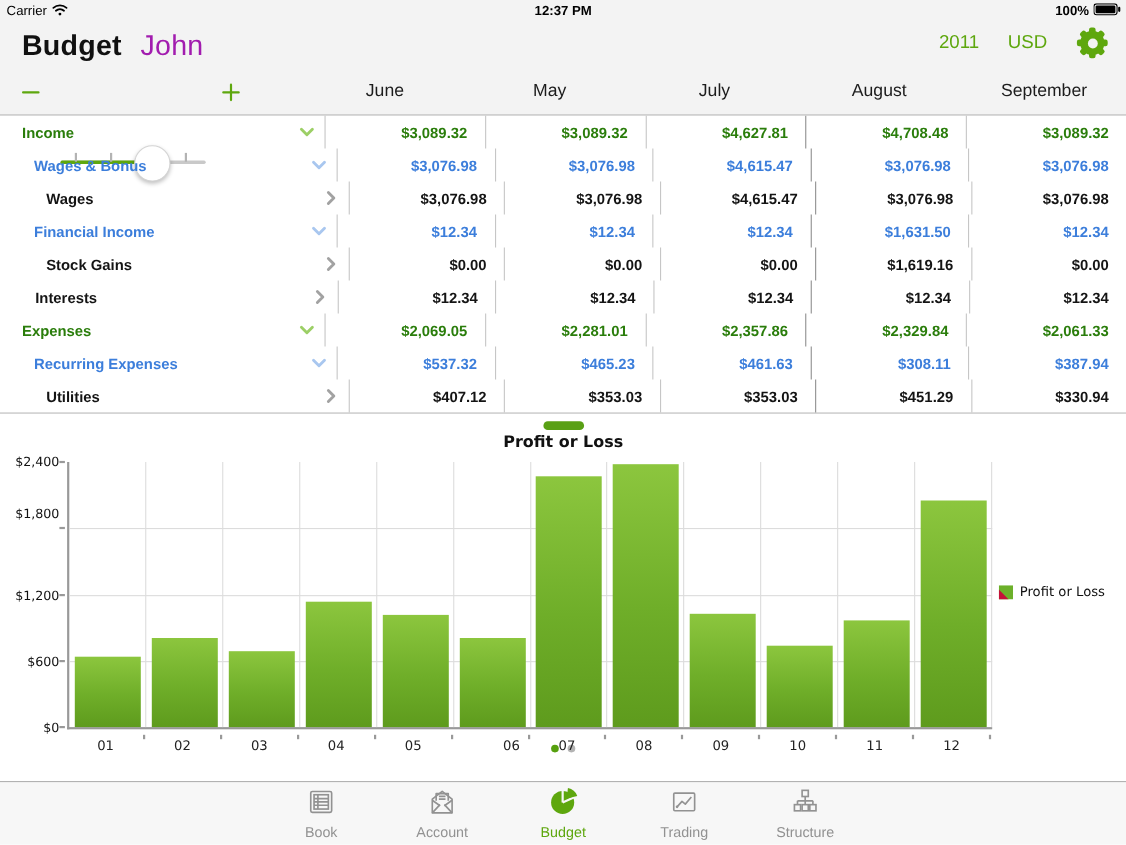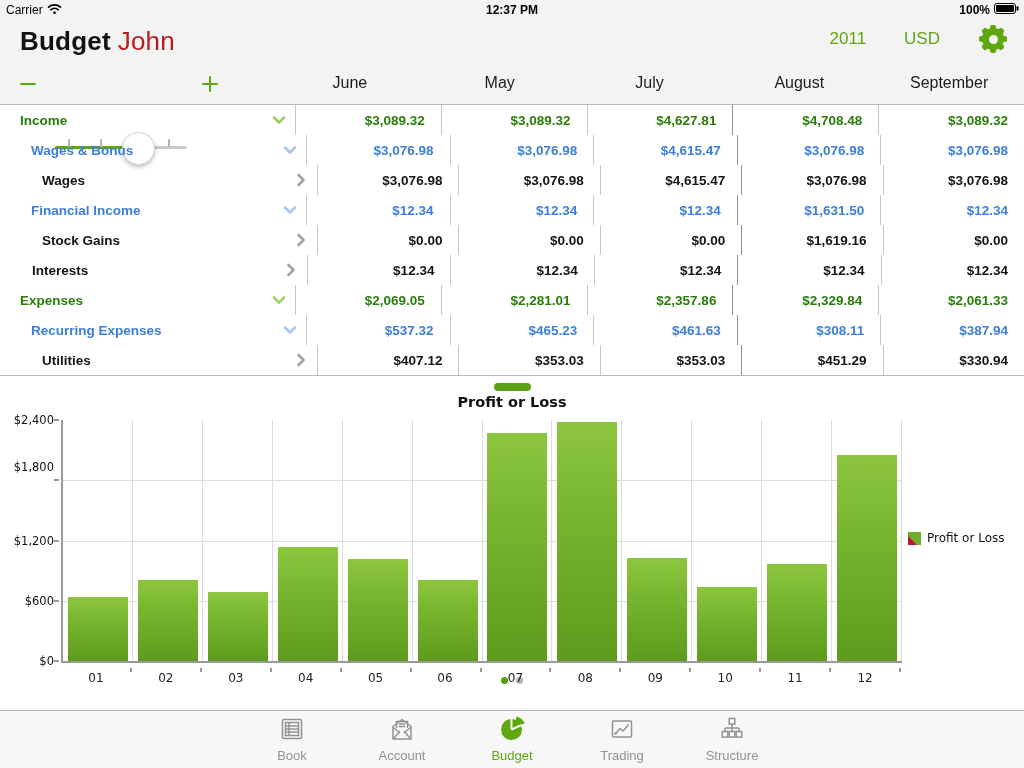--- a/index.html
+++ b/index.html
@@ -10,22 +10,22 @@
   }
   
   #top{background:#f3f3f3;border-bottom:1px solid #b9b9b9;height:104px;position:relative;}
   #statusbar{height:20px;display:flex;align-items:center;font-size:12px;color:#000;position:relative;}
   #statusbar .left{display:flex;align-items:center;gap:4px;padding-left:6px;}
   #statusbar .center{position:absolute;left:0;right:0;text-align:center;font-weight:bold;}
   #statusbar .right{margin-left:auto;display:flex;align-items:center;gap:4px;padding-right:5px;font-weight:bold;}
   #header{height:42px;display:flex;align-items:center;position:relative;}
   #apptitle{padding-left:20px;font-size:26px;letter-spacing:.2px;}
   #apptitle .b{font-weight:bold;color:#111;}
-  #apptitle .l{color:#b91c1c;font-weight:300;margin-left:7px;}
-  #header .right{position:absolute;right:16px;top:4px;display:flex;align-items:center;gap:38px;}
+  #apptitle .l{color:#a21caf;font-weight:300;margin-left:17px;}
+  #header .right{position:absolute;right:16px;top:4px;display:flex;align-items:center;gap:26px;}
   #header .grn{color:#5ea70e;font-size:17px;}
   
   #toolbar{position:absolute;left:0;top:62px;width:275px;height:42px;}
   .minusplus{position:absolute;top:13px;width:18px;height:18px;color:#5ea70e;cursor:pointer;}
   #zoom-out{left:19px;}
   #zoom-in{left:201px;}
   .track{position:absolute;top:84px;left:55px;width:132px;height:3px;background:#c9c9c9;border-radius:2px;}
   .track-fill{position:absolute;top:84px;left:55px;width:83px;height:3px;background:#5ea70e;border-radius:2px;}
   .tick{position:absolute;top:77px;width:2px;height:8px;background:#b3b3b3;}
   .thumb{position:absolute;left:122px;top:70px;width:31px;height:31px;border-radius:50%;
@@ -337,21 +337,21 @@
       <div class="xtick" style="left: 619.333px;"></div>
       <div class="xtick" style="left: 689.25px;"></div>
       <div class="xtick" style="left: 759.167px;"></div>
       <div class="xtick" style="left: 829.083px;"></div>
       <div class="xtick" style="left: 899px;"></div>
       <div class="xlab" style="left: 75.9583px;">01</div>
       <div class="xlab" style="left: 145.875px;">02</div>
       <div class="xlab" style="left: 215.792px;">03</div>
       <div class="xlab" style="left: 285.708px;">04</div>
       <div class="xlab" style="left: 355.625px;">05</div>
-      <div class="xlab" style="left: 425px;">06</div>
+      <div class="xlab" style="left: 445px;">06</div>
       <div class="xlab" style="left: 495.458px;">07</div>
       <div class="xlab" style="left: 565.375px;">08</div>
       <div class="xlab" style="left: 635.292px;">09</div>
       <div class="xlab" style="left: 705.208px;">10</div>
       <div class="xlab" style="left: 775.125px;">11</div>
       <div class="xlab" style="left: 845.042px;">12</div>
     </div>
 
   <div id="pager">
       <div class="dot on"></div>

